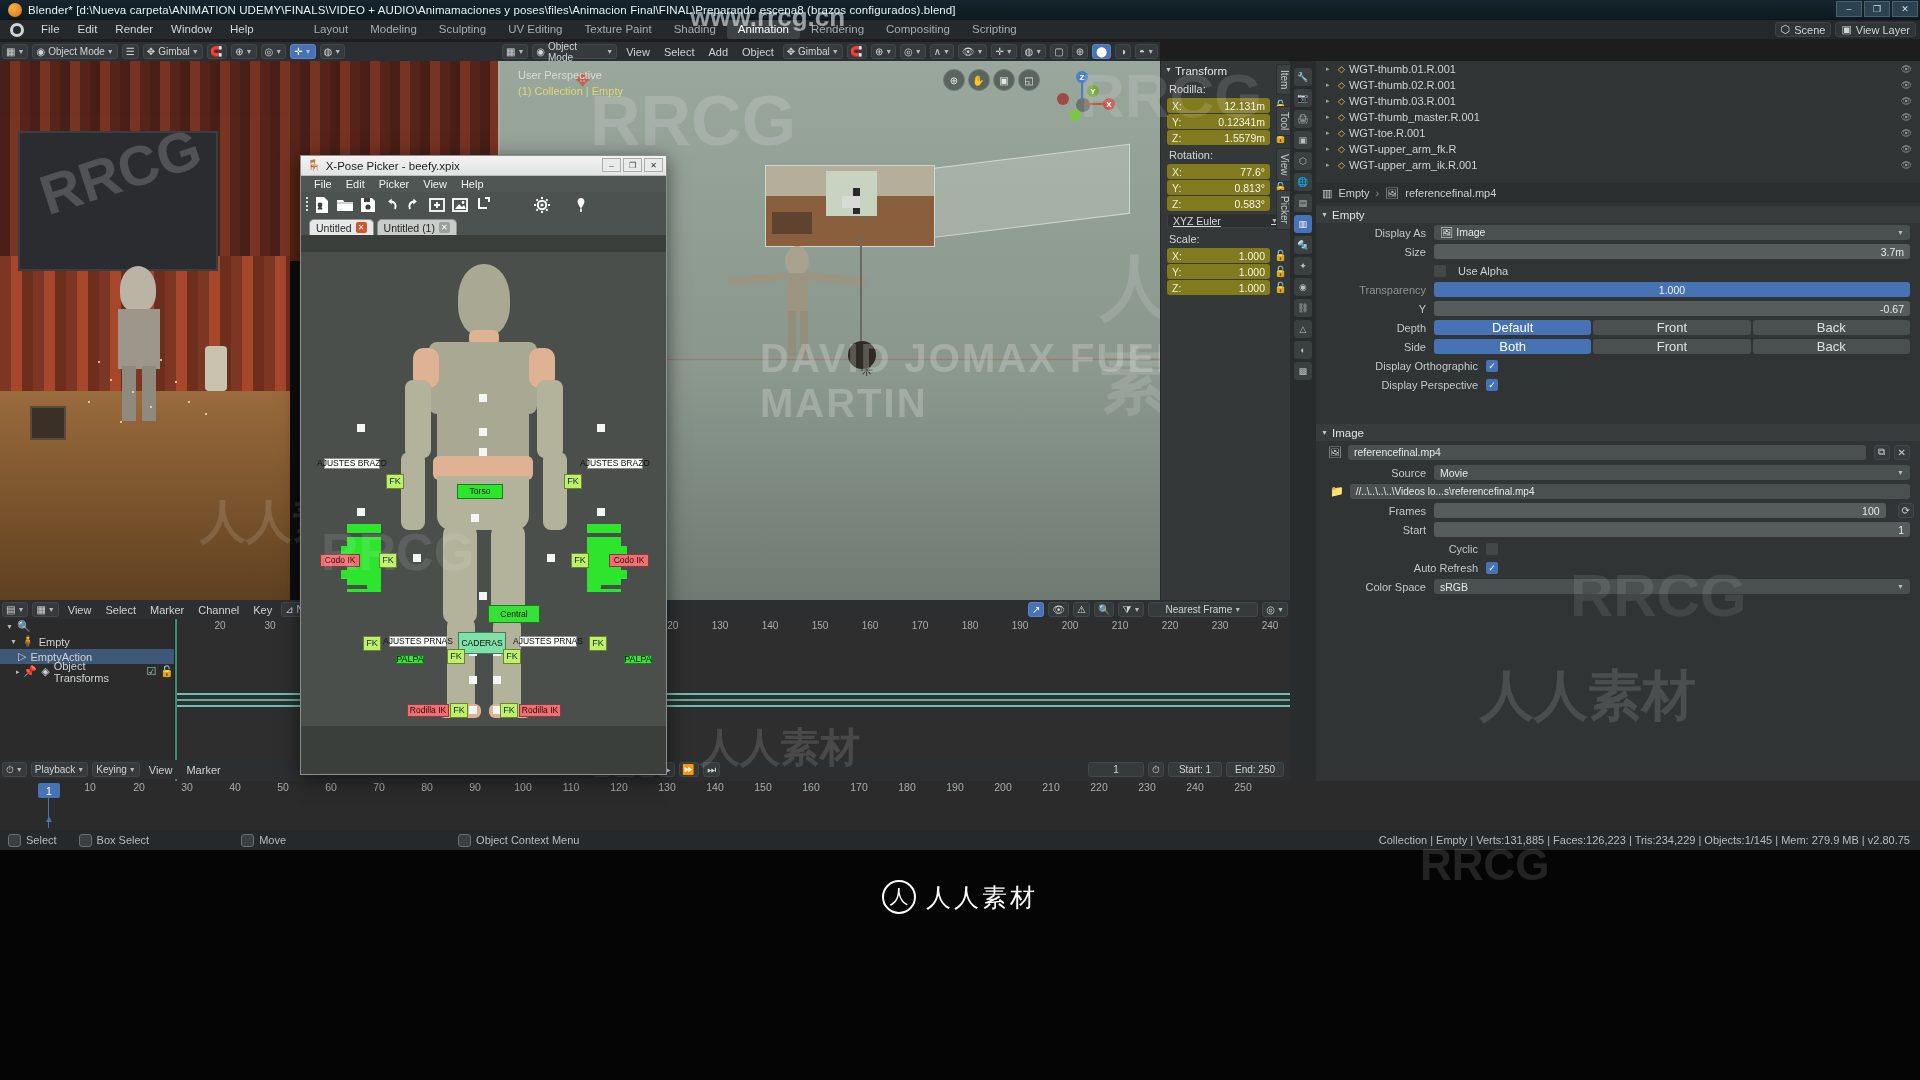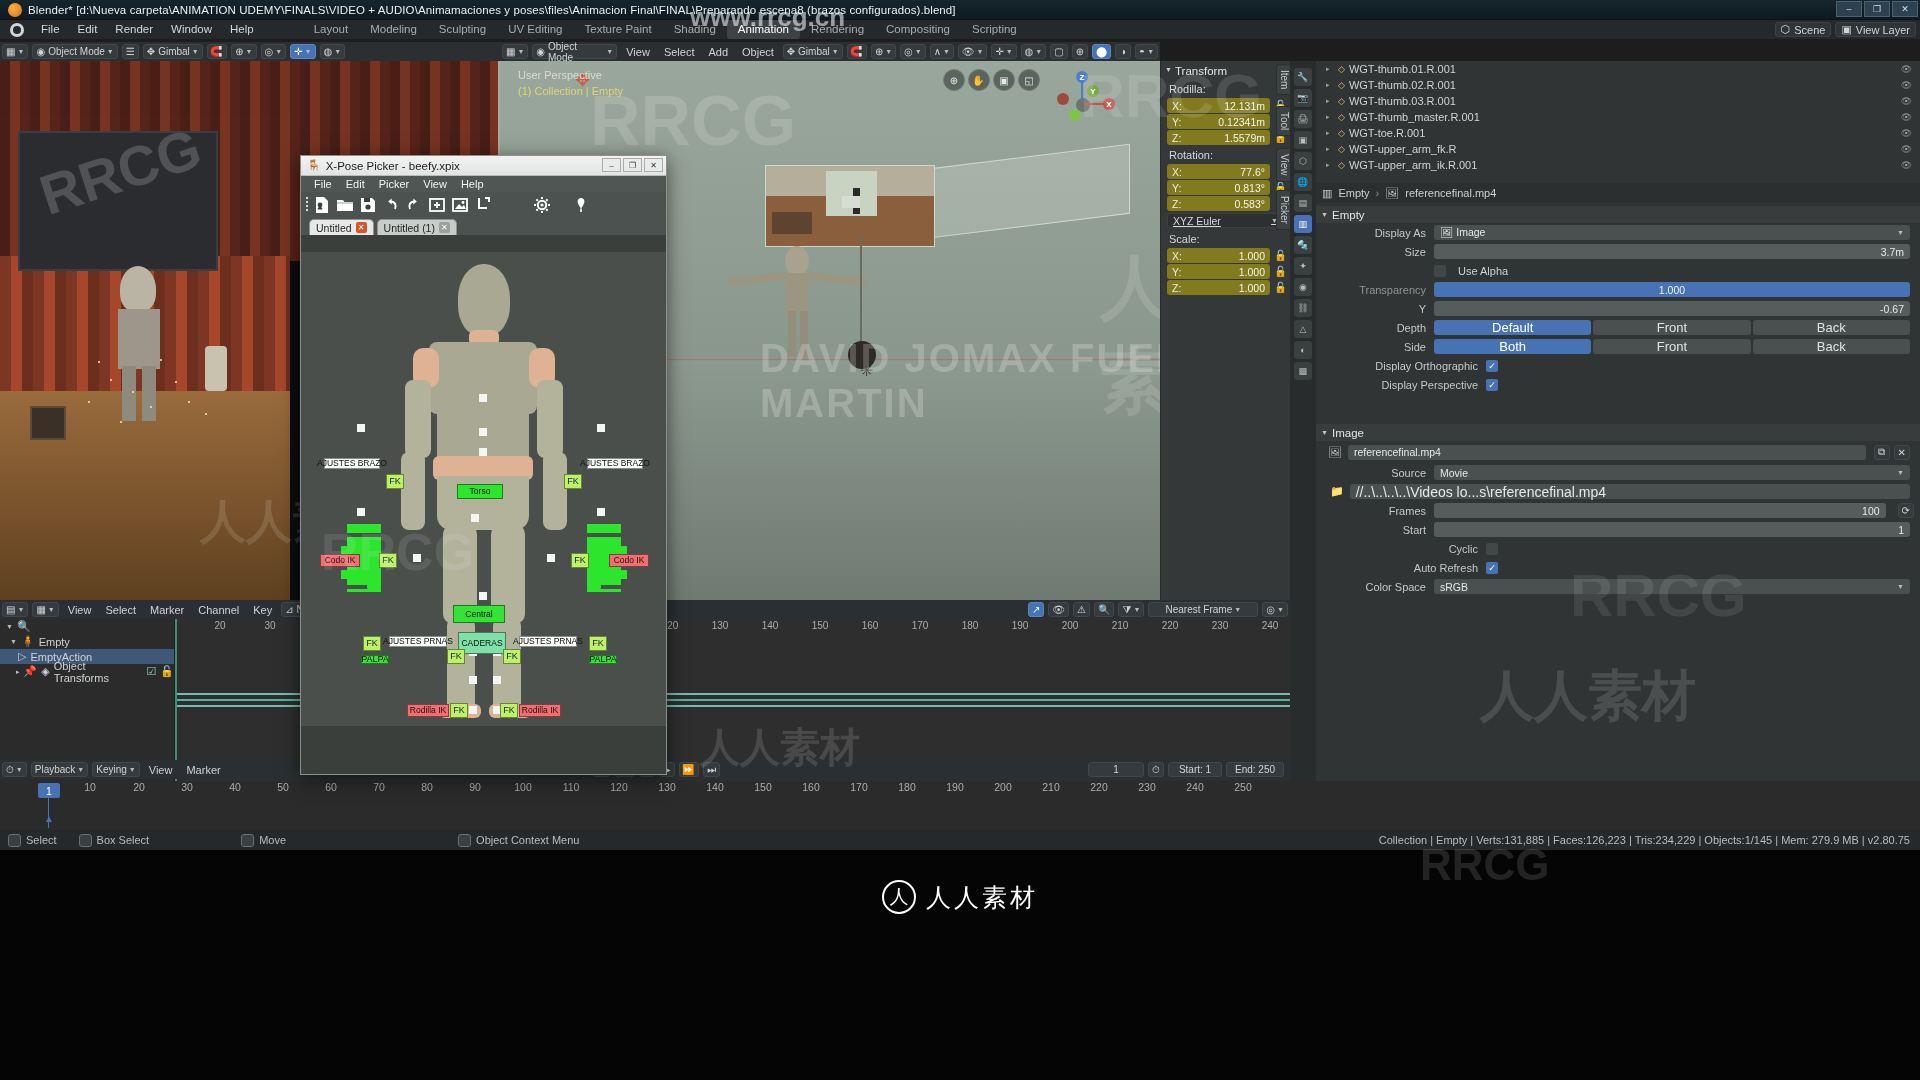--- a/index.html
+++ b/index.html
@@ -232,21 +232,21 @@
   .mq.soft { background:#b3b29b; }
   .mq.skin { background:#e0b294; }
   .pbtn { position:absolute; font-size:8.5px; border:1px solid rgba(0,0,0,.45);
     display:flex; align-items:center; justify-content:center; color:#101010;
     white-space:nowrap; line-height:1; }
   .pbtn.green { background:#2ee52e; }
   .pbtn.mint  { background:#7fe0a8; }
   .pbtn.blue  { background:#bef264; color:#10224a; }
   .pbtn.red   { background:#ef6f72; color:#2a0b0d; }
   .pbtn.white { background:#fafcfa; }
-  .pbtn.ltgreen { background:#36e236; }
+  .pbtn.ltgreen { background:#36e236;margin-left:35px; }
 
   
   .wm { position:absolute; pointer-events:none; color:rgba(255,255,255,.18);
     font-weight:bold; font-family:"Liberation Sans", sans-serif; }
   .wm2 { position:absolute; pointer-events:none; color:rgba(255,255,255,.13);
     font-weight:bold; }
   .brandbar { position:absolute; left:0; top:850px; width:1920px; height:230px; background:#050505; }
   .brandwrap { position:absolute; left:50%; top:880px; transform:translateX(-50%);
     display:flex; align-items:center; gap:10px; }
   .brandwrap .bmark { width:34px; height:34px; border:2px solid #fff; border-radius:50%;
@@ -641,21 +641,21 @@
       <div class="prow">
         <span class="lbl">Source</span>
         <span class="val">
           <span>Movie</span>
           <span class="chev">▼</span>
         </span>
       </div>
       <div class="prow">
         <span style="width:14px"></span>
         <span style="margin-right:6px">📁</span>
-        <span class="val" style="font-size:14px">//..\..\..\..\Videos lo...s\referencefinal.mp4</span>
+        <span class="val" style="font-size:10px">//..\..\..\..\Videos lo...s\referencefinal.mp4</span>
       </div>
       <div class="prow">
         <span class="lbl">Frames</span>
         <span class="val plain">100</span>
         <span class="hbtn" style="margin-right:6px">⟳</span>
       </div>
       <div class="prow">
         <span class="lbl">Start</span>
         <span class="val plain">1</span>
       </div>

